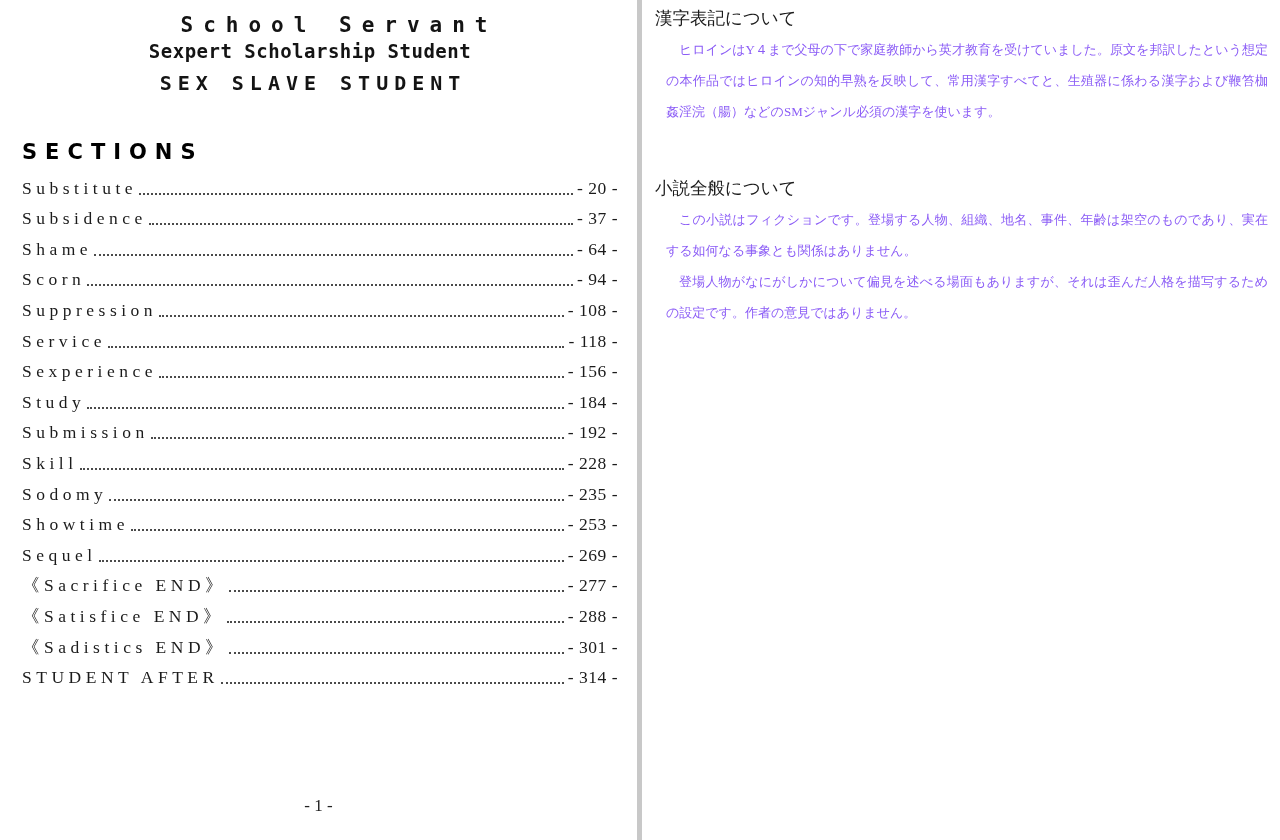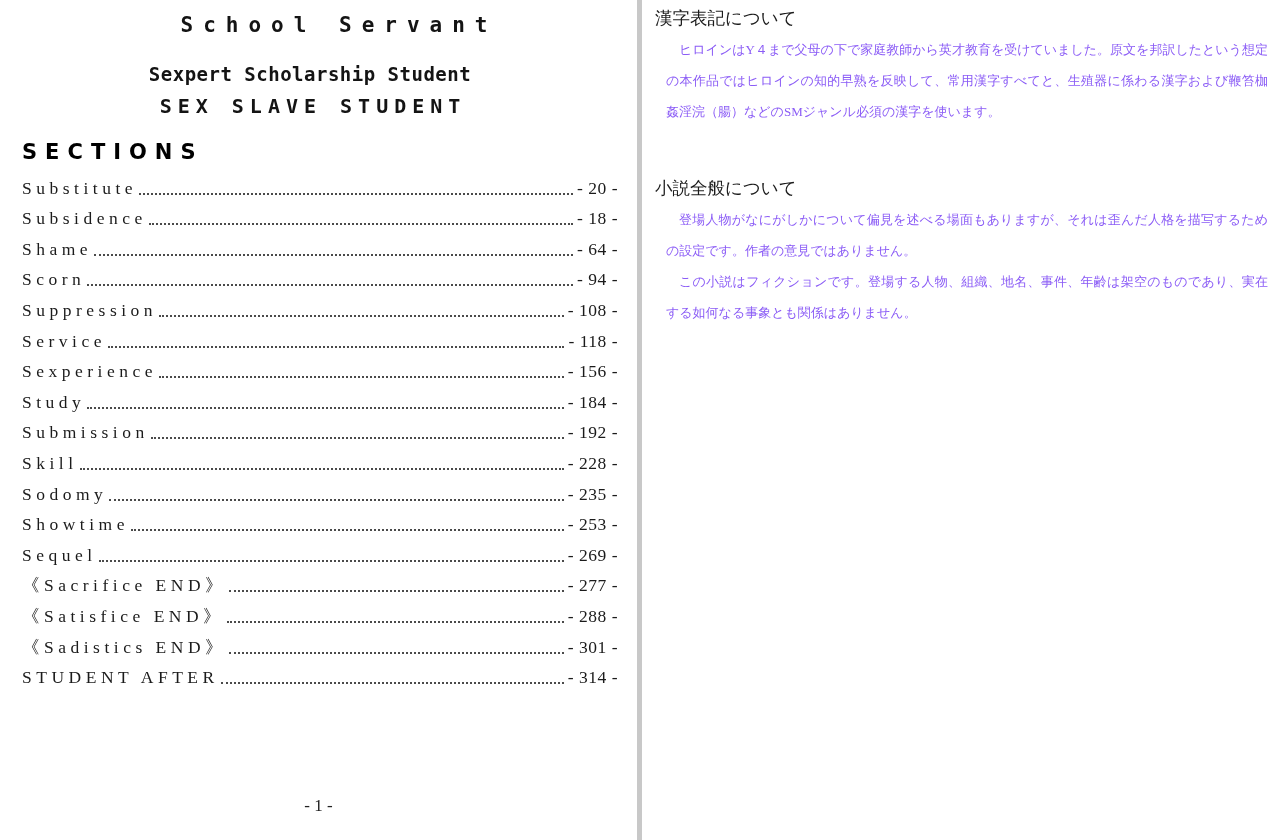--- a/index.html
+++ b/index.html
@@ -29,21 +29,21 @@
     position: absolute; top: 13px; left: 0; width: 620px;
     text-align: center;
     font-family: "DejaVu Sans Mono", monospace;
     color: #141414;
   }
   .title-line1 {
     font-size: 21px; letter-spacing: 10px; font-weight: 600;
     white-space: nowrap; text-indent: 10px; padding-left: 48px;
   }
   .title-line2 {
-    font-size: 19px; letter-spacing: 0.5px; margin-top: 26px; font-weight: 600;
+    font-size: 19px; letter-spacing: 0.5px; margin-top: 3px; font-weight: 600;
     white-space: nowrap;
   }
   .title-line3 {
     font-size: 20px; letter-spacing: 6px; margin-top: 9px; font-weight: 600;
     white-space: nowrap; text-indent: 6px;
   }
   .sections-heading {
     position: absolute; top: 140px; left: 22px;
     font-family: "DejaVu Sans", "Liberation Sans", sans-serif;
     font-size: 21px; font-weight: bold; letter-spacing: 8px;
@@ -111,21 +111,21 @@
 
     <div class="toc-list">
         <div class="toc-row">
           <span class="toc-label">Substitute</span>
           <span class="toc-dots"></span>
           <span class="toc-page">- 20 -</span>
         </div>
         <div class="toc-row">
           <span class="toc-label">Subsidence</span>
           <span class="toc-dots"></span>
-          <span class="toc-page">- 18 -</span>
+          <span class="toc-page">- 37 -</span>
         </div>
         <div class="toc-row">
           <span class="toc-label">Shame</span>
           <span class="toc-dots"></span>
           <span class="toc-page">- 64 -</span>
         </div>
         <div class="toc-row">
           <span class="toc-label">Scorn</span>
           <span class="toc-dots"></span>
           <span class="toc-page">- 94 -</span>
@@ -203,20 +203,20 @@
   <div class="divider"></div>
 
   <div class="page-right">
     <div id="jp-sections">
         <div class="jp-section">
           <div class="jp-heading">漢字表記について</div>
           <div class="jp-para">ヒロインはY４まで父母の下で家庭教師から英才教育を受けていました。原文を邦訳したという想定の本作品ではヒロインの知的早熟を反映して、常用漢字すべてと、生殖器に係わる漢字および鞭笞枷姦淫浣（腸）などのSMジャンル必須の漢字を使います。</div>
         </div>
         <div class="jp-section">
           <div class="jp-heading">小説全般について</div>
+          <div class="jp-para">この小説はフィクションです。登場する人物、組織、地名、事件、年齢は架空のものであり、実在する如何なる事象とも関係はありません。</div>
           <div class="jp-para">登場人物がなにがしかについて偏見を述べる場面もありますが、それは歪んだ人格を描写するための設定です。作者の意見ではありません。</div>
-          <div class="jp-para">この小説はフィクションです。登場する人物、組織、地名、事件、年齢は架空のものであり、実在する如何なる事象とも関係はありません。</div>
         </div>
       </div>
 
   </div>
 
 </div>
 
 </body></html>

